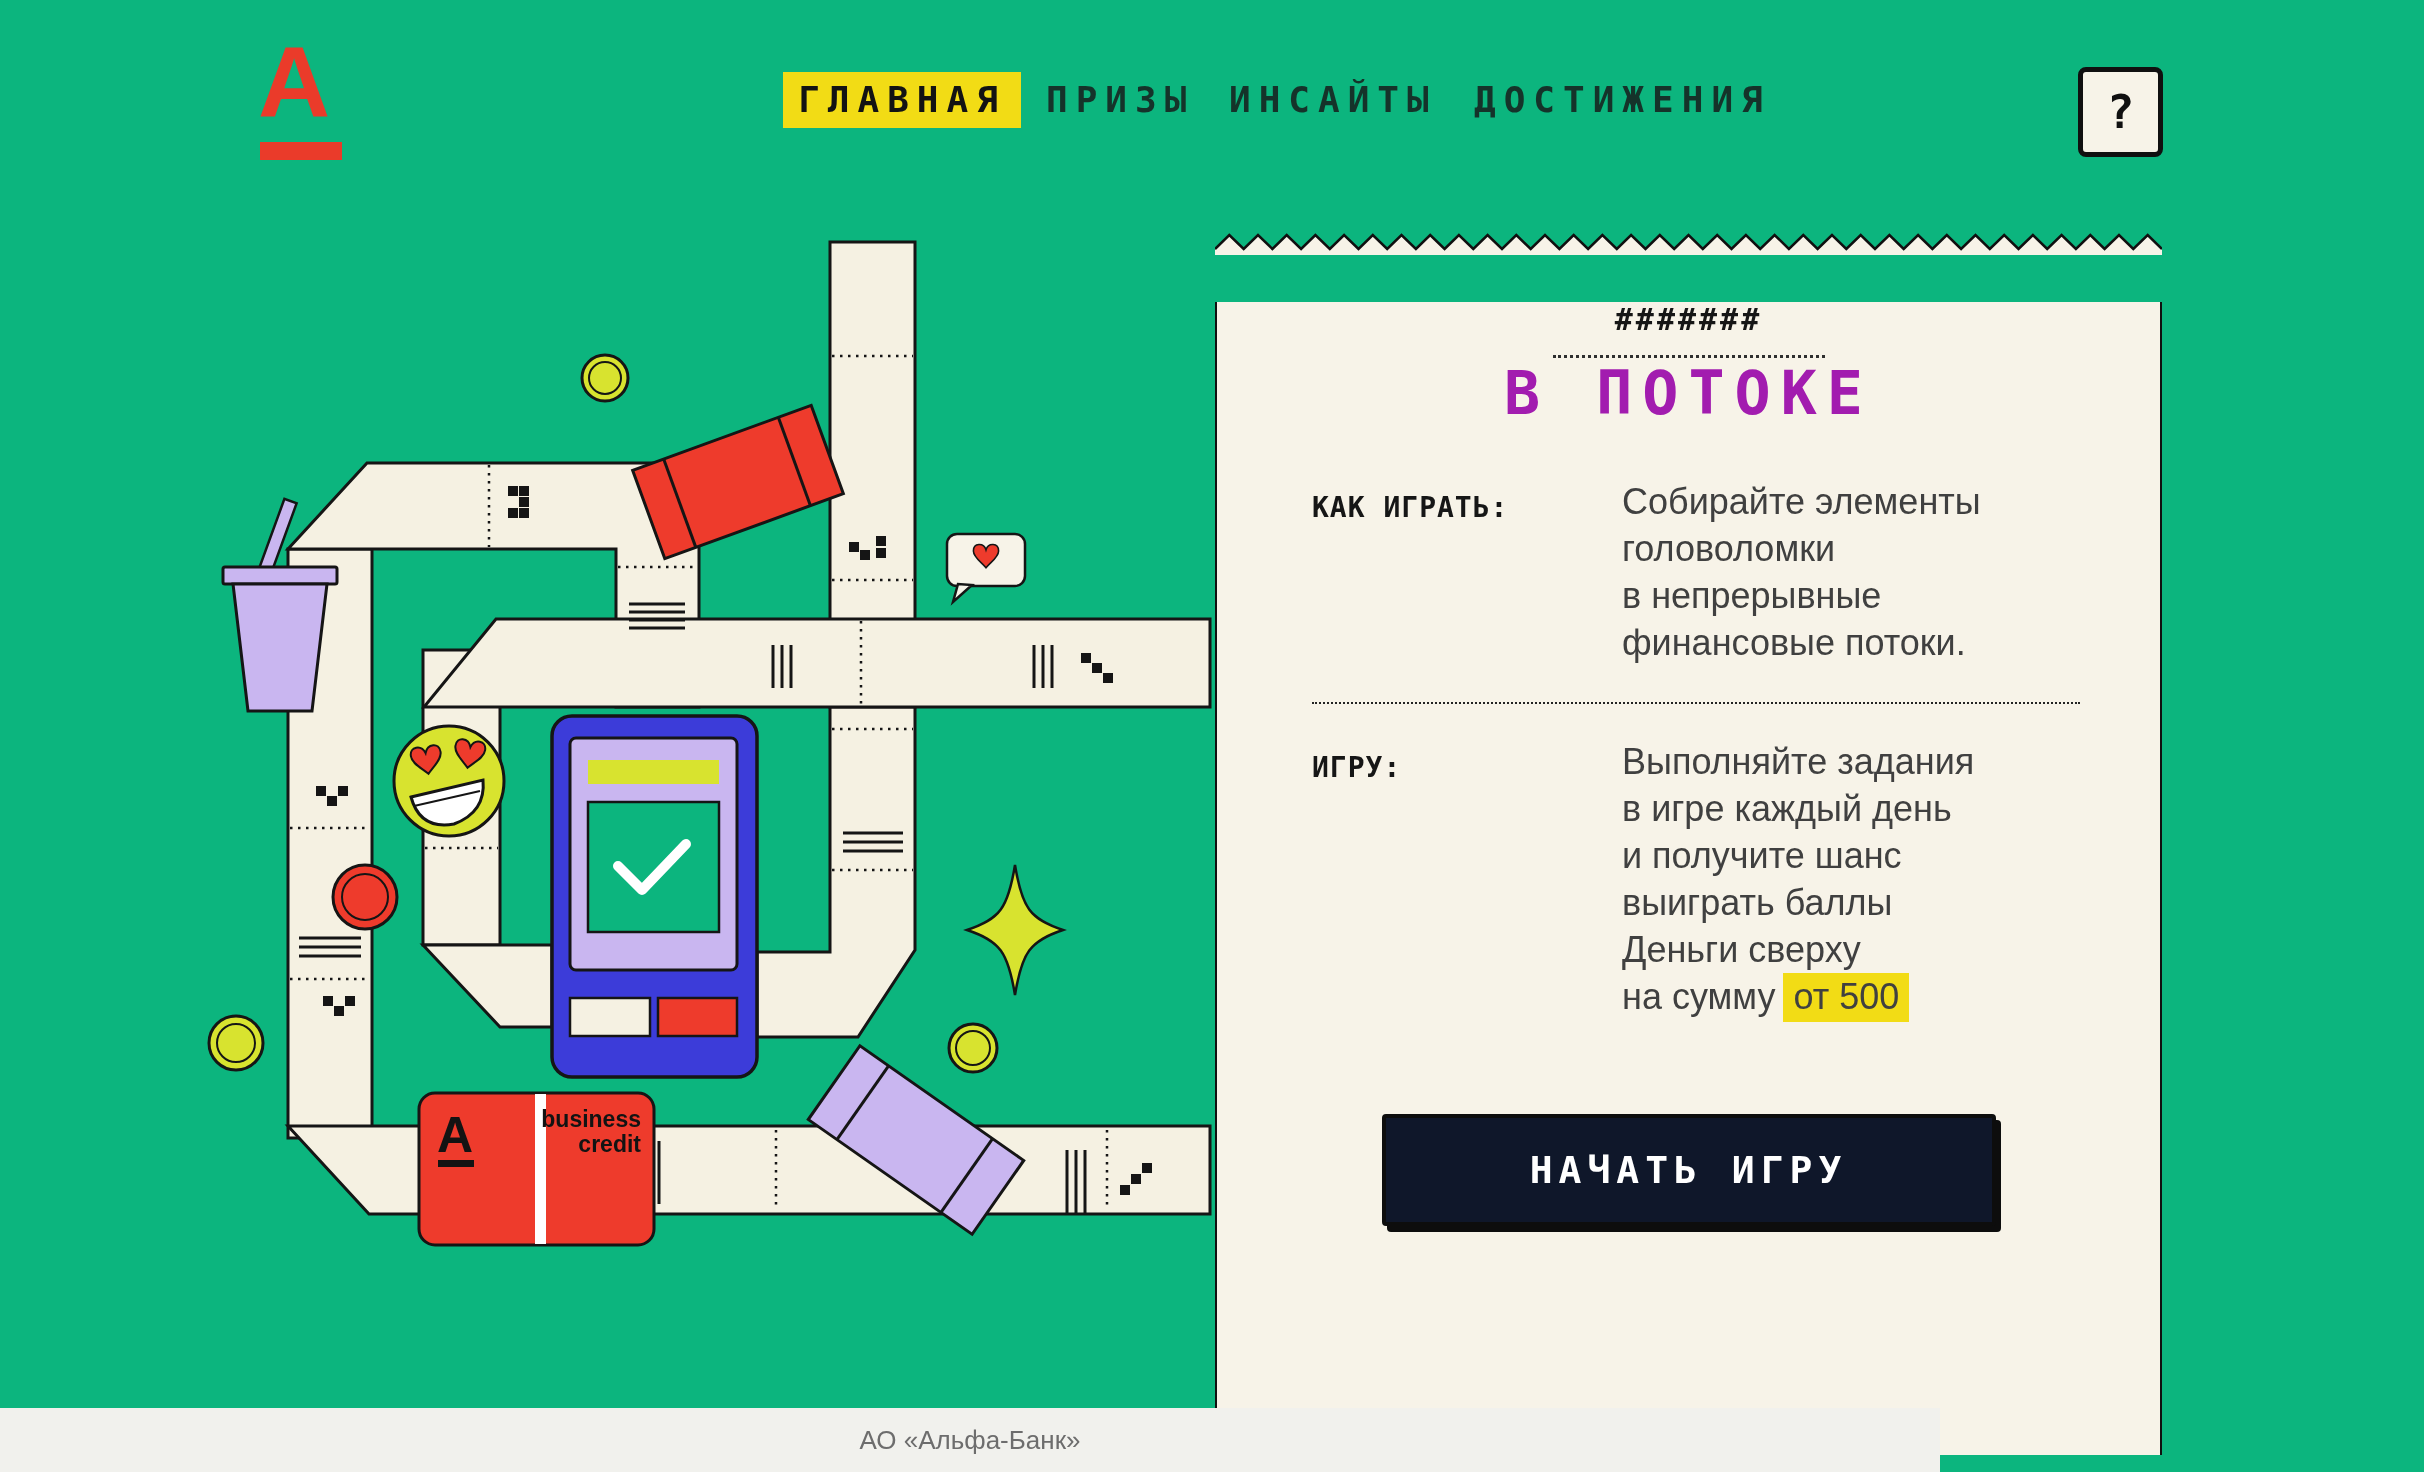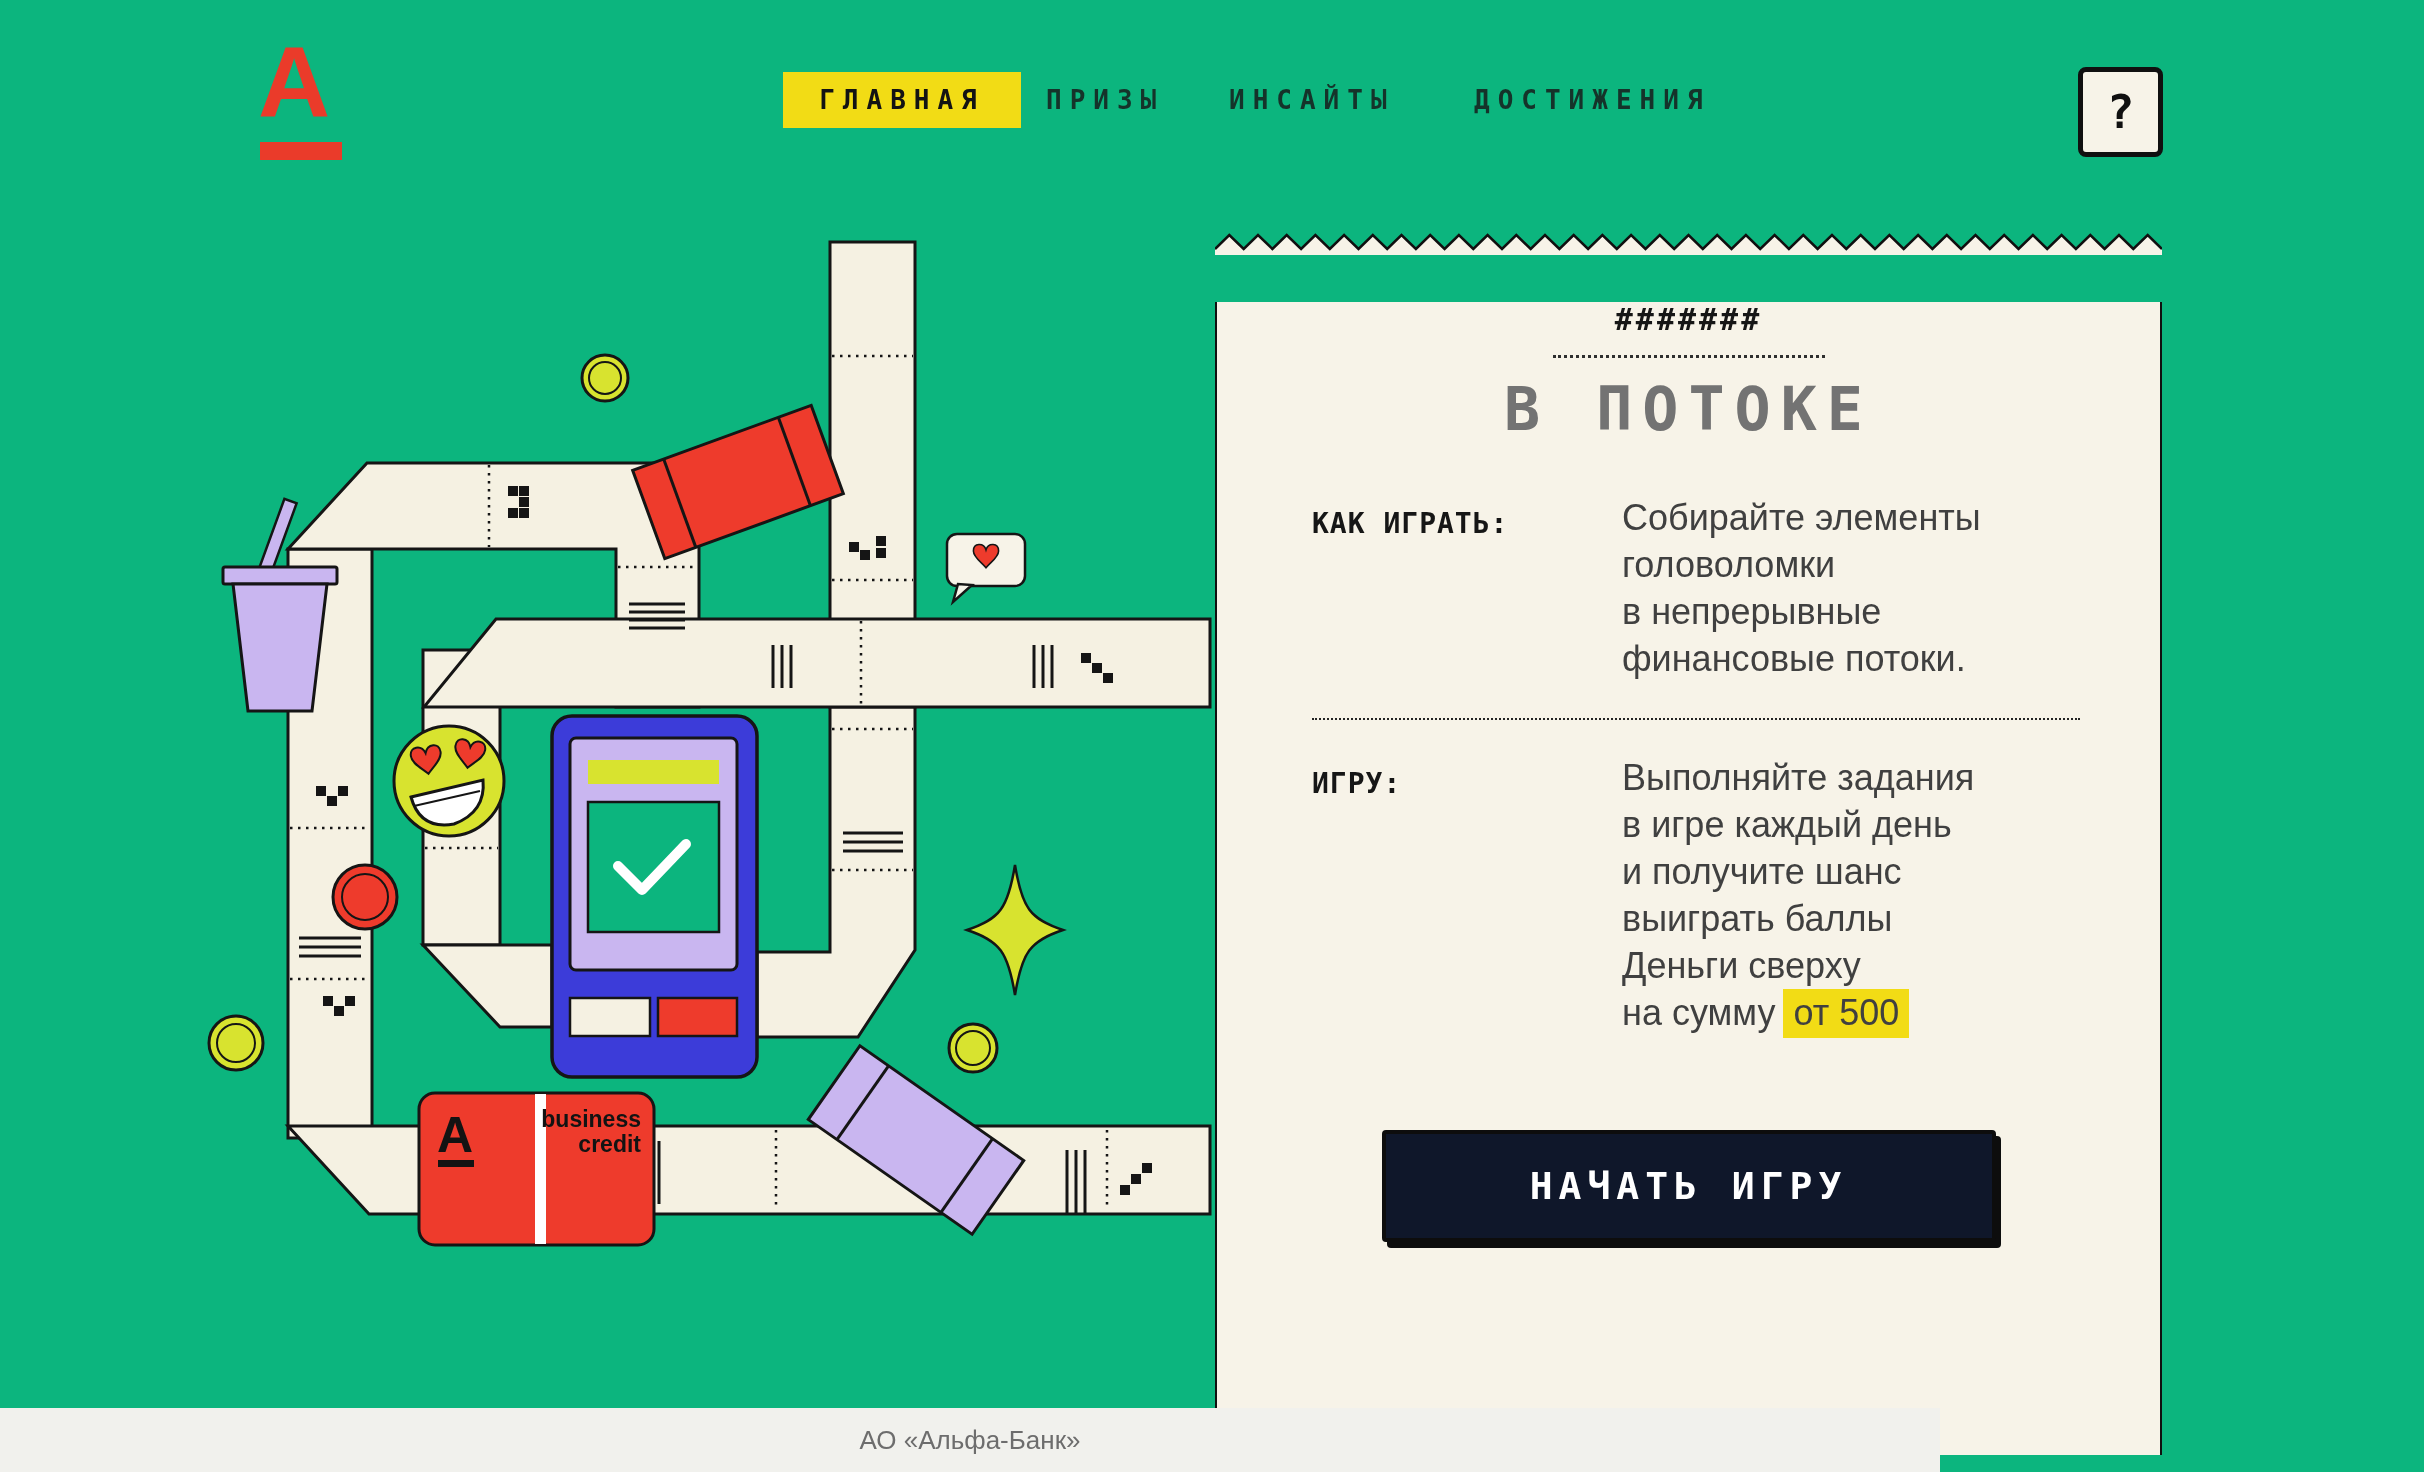--- a/index.html
+++ b/index.html
@@ -11,37 +11,37 @@
   }
   .px{font-family:"DejaVu Sans Mono", monospace;font-weight:bold;}
 
   
   .logo{position:absolute;left:258px;top:30px;width:110px;color:#ea3b2a;}
   .logo .letter{font-weight:700;font-size:100px;line-height:104px;font-family:"Liberation Sans",sans-serif;}
   .logo .bar{width:82px;height:18px;background:#ea3b2a;margin-top:8px;margin-left:2px;}
 
   
   .nav-item{position:absolute;top:72px;height:56px;line-height:56px;
-    font-size:26px;letter-spacing:8px;color:#15332a;cursor:pointer;white-space:nowrap;}
+    font-size:36px;letter-spacing:8px;color:#15332a;cursor:pointer;white-space:nowrap;}
   .nav-active{left:783px;width:238px;background:#f2dc15;color:#131313;text-align:center;}
   .nav-1{left:1046px;}
   .nav-2{left:1229px;}
   .nav-3{left:1474px;}
   .help-btn{position:absolute;left:2078px;top:67px;width:85px;height:90px;box-sizing:border-box;
     background:#f7f3e8;border:5px solid #101010;border-radius:8px;
     font-size:46px;display:flex;align-items:center;justify-content:center;color:#101010;cursor:pointer;}
 
   
   .receipt{position:absolute;left:1215px;top:233px;width:947px;height:1175px;}
   .receipt .zz{display:block;}
   .receipt .body{box-sizing:border-box;width:947px;height:1153px;margin-top:-1px;
     background:#f7f3e8;border-left:2px solid #101010;border-right:2px solid #101010;}
   .masked{margin-top:48px;text-align:center;font-size:30px;letter-spacing:3px;color:#161616;}
   .dotline{width:272px;margin:18px auto 0;border-top:3px dotted #2e2e2e;}
-  .rtitle{margin-top:16px;text-align:center;font-size:60px;letter-spacing:10px;color:#737373;white-space:nowrap;}
+  .rtitle{text-align:center;font-size:60px;letter-spacing:10px;color:#a21caf;white-space:nowrap;}
   .sections{margin:50px 80px 11px 95px;}
   .section{display:flex;}
   .s-label{width:310px;flex:0 0 310px;font-size:28px;line-height:40px;letter-spacing:1px;color:#161616;padding-top:10px;}
   .s-label .inner{width:200px;}
   .s-body{font-size:36px;line-height:47px;color:#404040;}
   .hl{background:#f2dc15;padding:3px 10px 5px;margin-left:-2px;}
   .divider{border-top:2.5px dotted #232323;margin:36px 0 34px;}
   .cta{display:block;margin:94px auto 0;width:614px;height:112px;box-sizing:border-box;
     background:#0f172a;border:4px solid #0d0d0d;border-radius:4px;box-shadow:5px 6px 0 0 #0d0d0d;
     color:#ffffff;font-size:38px;letter-spacing:6px;cursor:pointer;text-align:center;}

